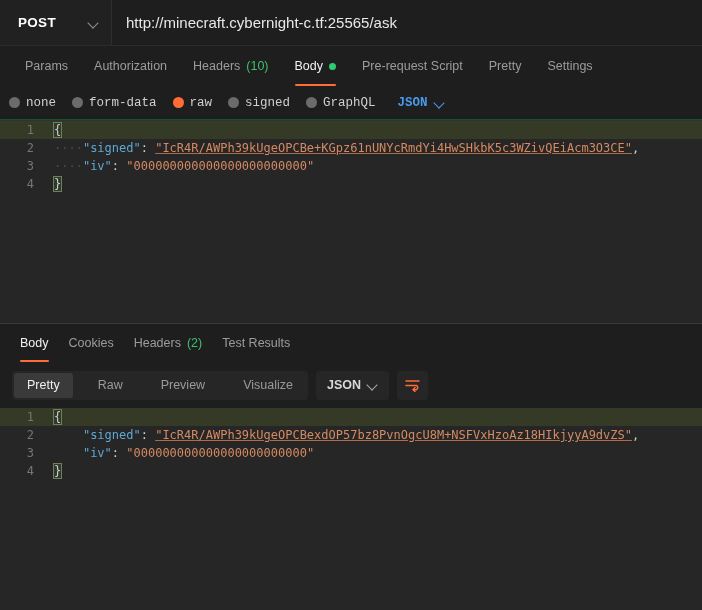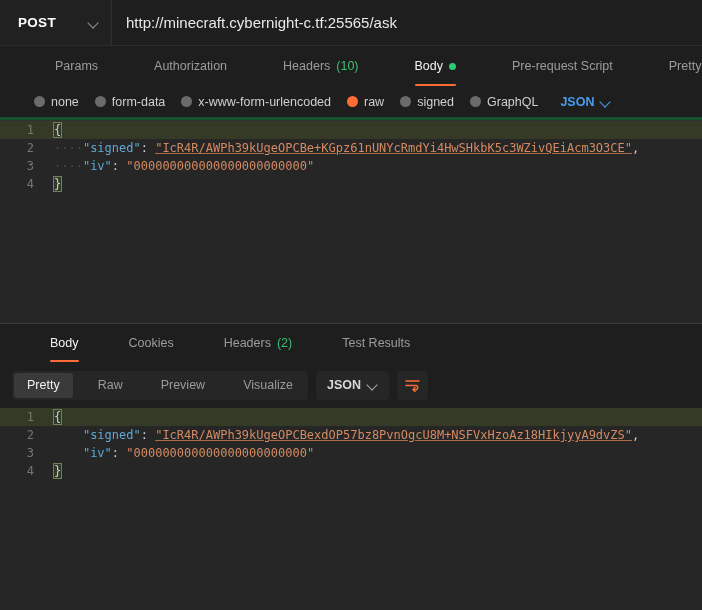--- a/index.html
+++ b/index.html
@@ -45,40 +45,40 @@
     height: 40px; flex: 0 0 40px;
     display: flex; align-items: flex-end;
     padding: 0 12px; background: #1e1e1e; gap: 0;
   }
   .rtab {
     position: relative; height: 100%;
     display: flex; align-items: center; gap: 6px;
     padding: 0 13px;
     color: #9c9c9c; font-size: 12.5px; cursor: pointer;
     white-space: nowrap;
-    margin-left: 30px;
   }
   .rtab.active { color: #f2f2f2; }
   .rtab.active::after {
     content: ""; position: absolute; left: 13px; right: 13px; bottom: 0;
     height: 2px; background: #ff6c37; border-radius: 1px;
   }
   .count-green { color: #3fbf6f; }
   .dot-green {
     width: 7px; height: 7px; border-radius: 50%;
     background: #2ecc71; display: inline-block;
   }
 
   
   .body-types {
     height: 34px; flex: 0 0 34px;
     display: flex; align-items: center;
-    padding: 0 32px; gap: 6px;
+    padding: 0 7px; gap: 6px;
     background: #1e1e1e;
-    border-bottom: 3px solid #14532d;
+    border-bottom: 1px solid #14532d;
+    font-family: Liberation Mono, monospace;
   }
   .radio-opt {
     display: flex; align-items: center; gap: 6px;
     padding: 0 8px 0 2px; cursor: pointer;
   }
   .radio {
     width: 11px; height: 11px; border-radius: 50%;
     background: #6b6b6b; flex: 0 0 11px;
   }
   .radio.on { background: #ff6c37; }
@@ -204,24 +204,20 @@
   </div>
 
   <div class="body-types">
     <div class="radio-opt">
       <span class="radio"></span>
       <span class="radio-label">none</span>
     </div>
     <div class="radio-opt">
       <span class="radio"></span>
       <span class="radio-label">form-data</span>
-    </div>
-    <div class="radio-opt">
-      <span class="radio"></span>
-      <span class="radio-label">x-www-form-urlencoded</span>
     </div>
     <div class="radio-opt">
       <span class="radio on"></span>
       <span class="radio-label">raw</span>
     </div>
     <div class="radio-opt">
       <span class="radio"></span>
       <span class="radio-label">signed</span>
     </div>
     <div class="radio-opt">

